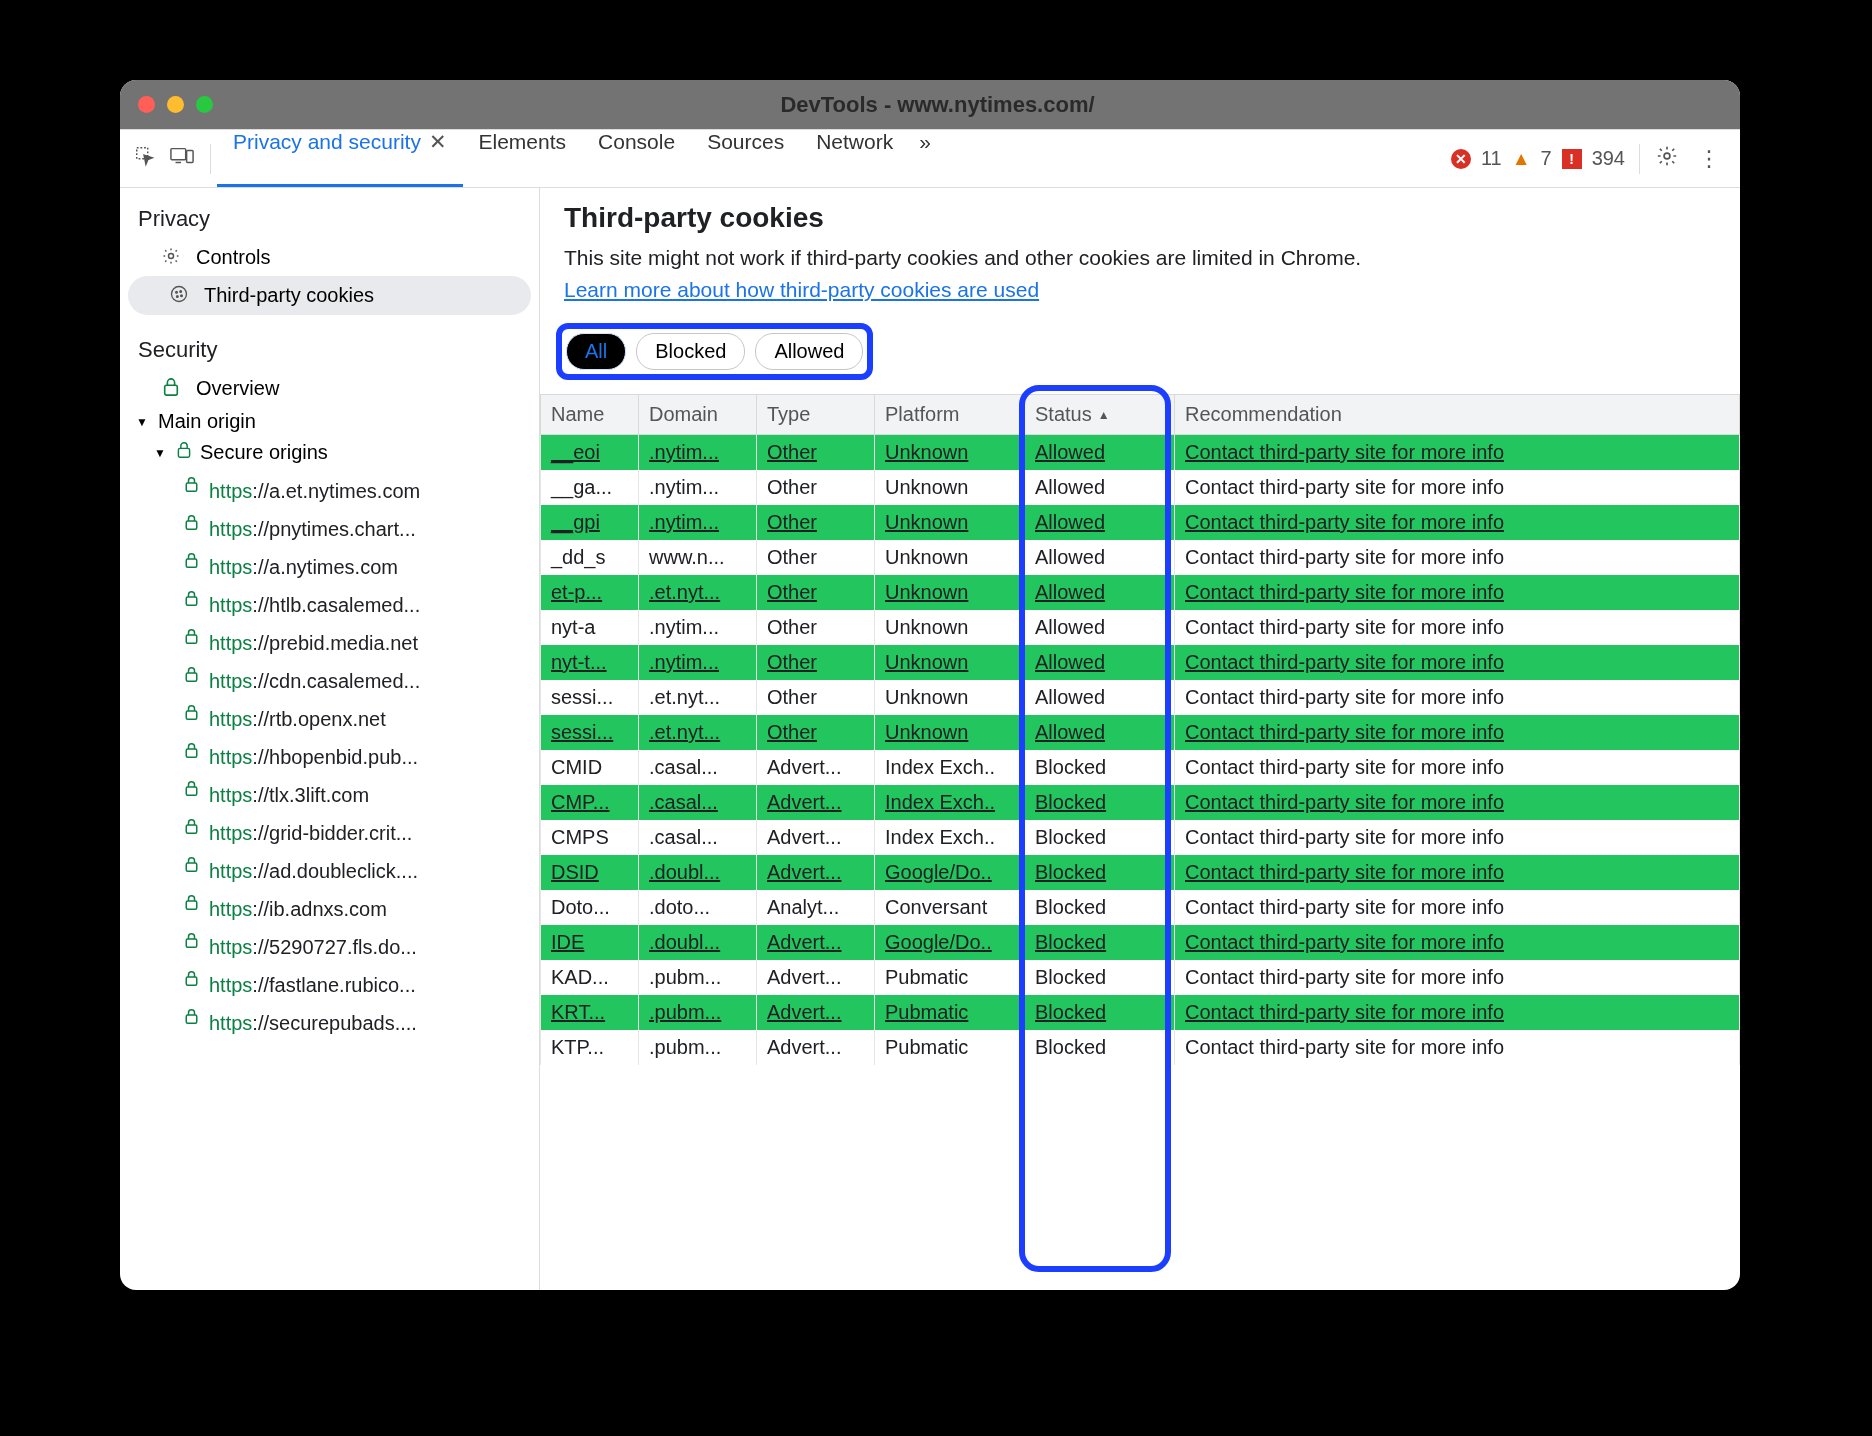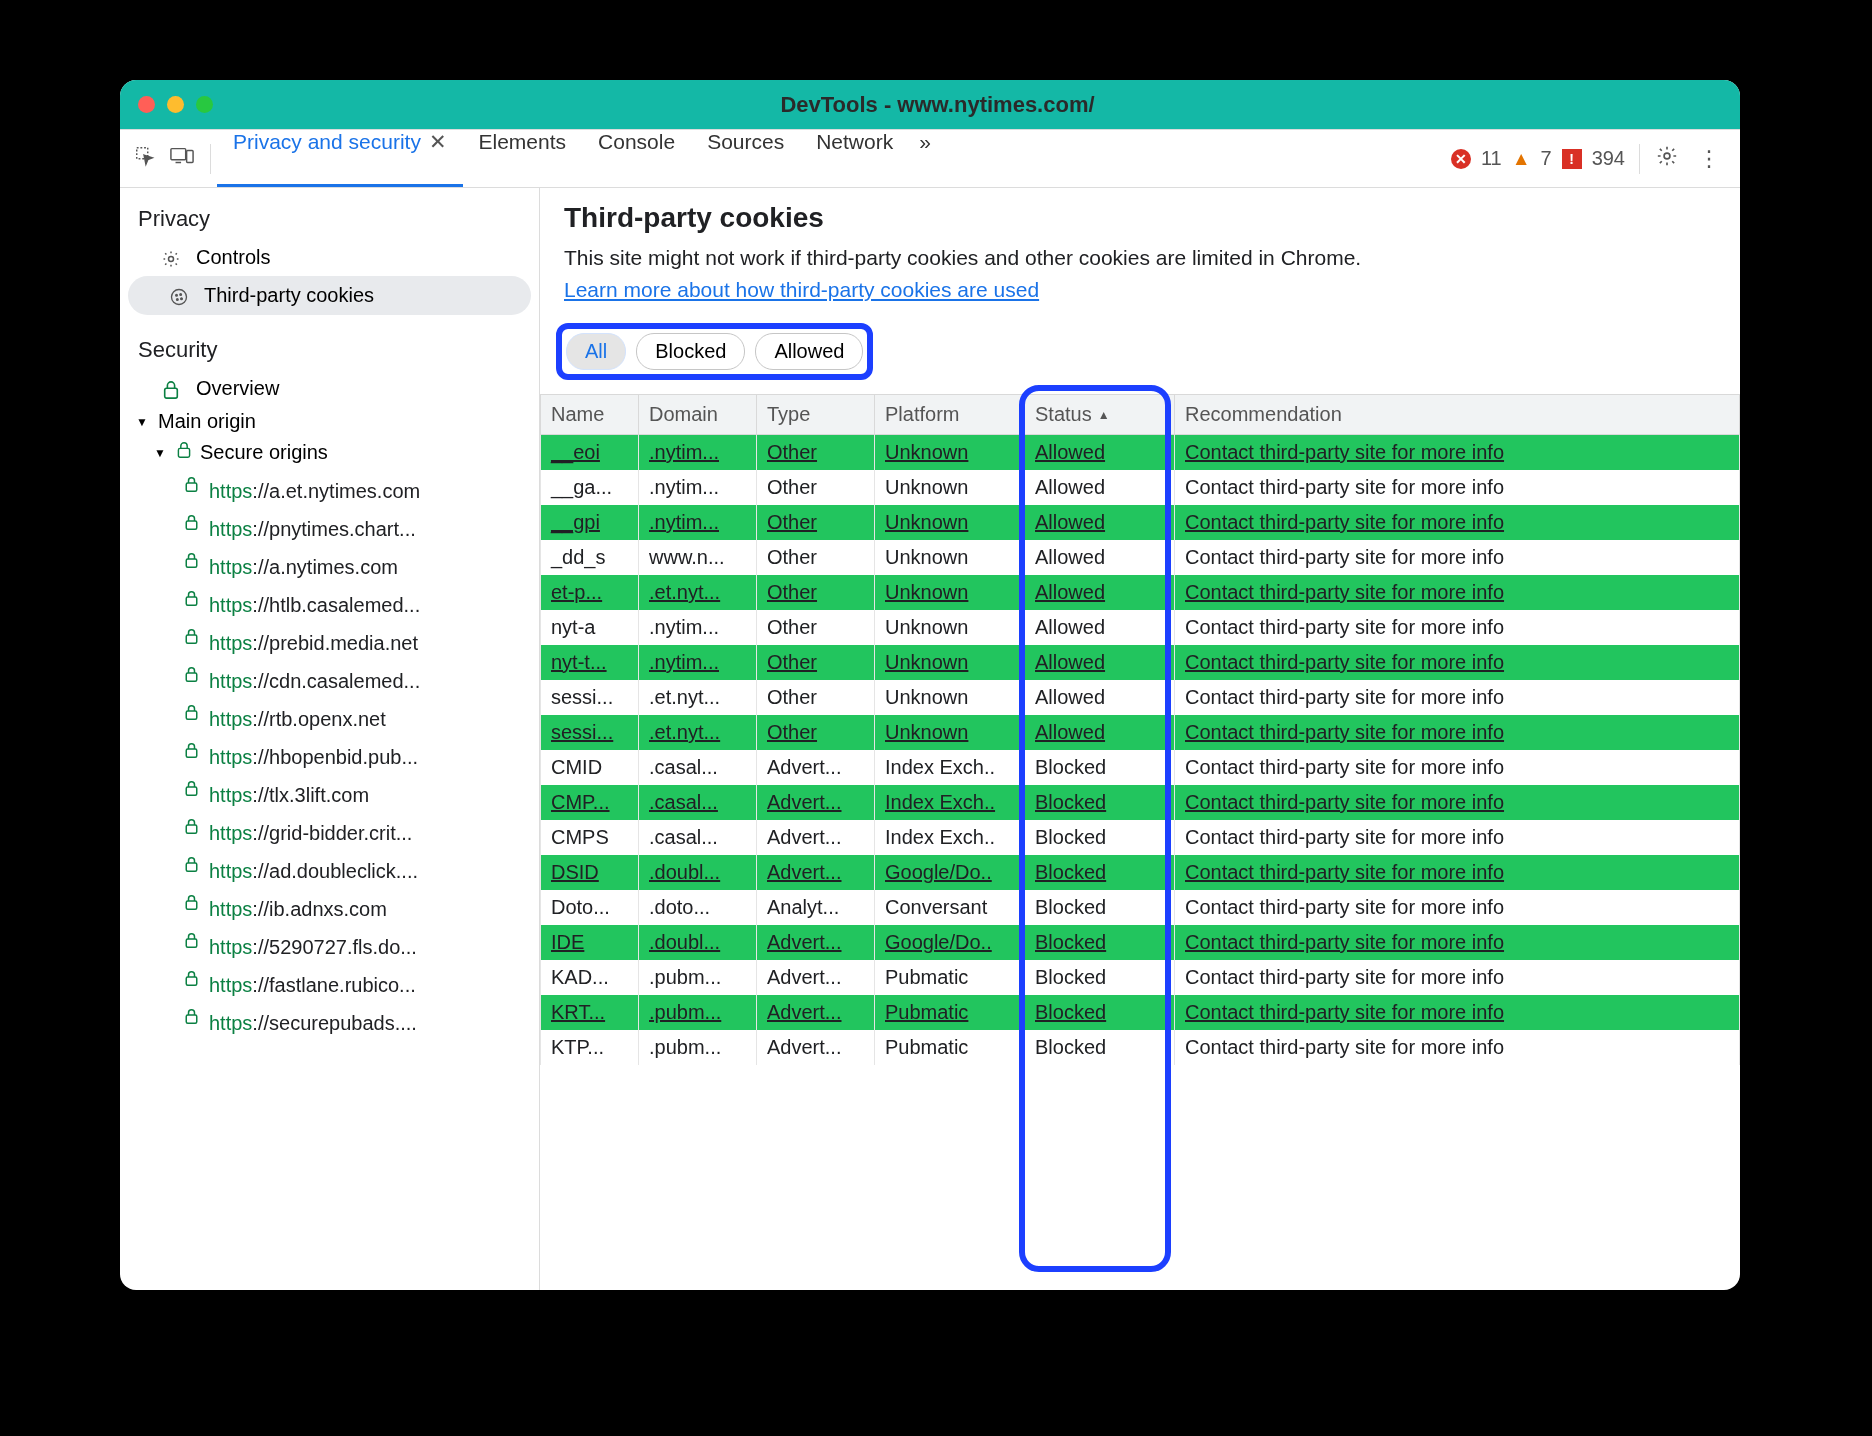--- a/index.html
+++ b/index.html
@@ -11,21 +11,21 @@
       width: 1620px; height: 1210px;
       background: #fff;
       border-radius: 16px;
       overflow: hidden;
       box-shadow: 0 30px 80px rgba(0,0,0,.4);
     }
 
     
     .titlebar {
       height: 50px; display: flex; align-items: center; padding: 0 18px;
-      background: #14b8a6; border-bottom: 1px solid #dcdcdc;
+      background: #737373; border-bottom: 1px solid #dcdcdc;
     }
     .traffic { display: flex; gap: 12px; }
     .traffic span { width: 17px; height: 17px; border-radius: 50%; display:block; }
     .tl-close { background: #ff5f57; }
     .tl-min { background: #febc2e; }
     .tl-max { background: #28c840; }
     .titlebar .title { flex: 1; text-align: center; font-weight: 600; color: #2a2a2a; font-size: 22px; }
 
     
     .toolbar {
@@ -45,38 +45,38 @@
     .status .num { color:#555; font-size:20px; }
     .toolbar .gear, .toolbar .kebab { padding:0 10px; color:#555; cursor:pointer; font-size:22px; }
     .toolbar .sep { width:1px; height:30px; background:#dcdcdc; margin:0 6px; }
 
     
     .body { display:flex; height: calc(100% - 108px); }
     .sidebar { width: 420px; border-right:1px solid #dcdcdc; overflow:hidden; padding-top:10px;}
     .content { flex:1; overflow:hidden; }
 
     .sb-heading { padding: 8px 18px; font-size:22px; color:#202124;}
-    .sb-item { display:flex; align-items:flex-end; padding: 6px 10px 6px 40px; gap:14px; cursor:pointer; }
+    .sb-item { display:flex; align-items:flex-start; padding: 6px 10px 6px 40px; gap:14px; cursor:pointer; }
     .sb-item.active { background:#e8eaed; border-radius:0; padding-top:8px; padding-bottom:8px; margin:1px 8px; border-radius:22px;}
     .sb-item .ic { width:22px; display:flex; justify-content:center; }
     .sb-tree { display:flex; align-items:center; padding: 4px 8px 4px 16px; gap:8px; cursor:pointer;}
     .sb-tree .caret { font-size:12px; width:14px;}
     .sb-origin { display:flex; align-items:center; padding:3px 8px 3px 64px; gap:10px; cursor:pointer; white-space:nowrap; overflow:hidden;}
     .sb-origin .lock-ic { color:#0b8043; font-size:18px;}
     .sb-origin .proto { color:#0b8043; font-weight:500;}
     .sb-origin .rest { color:#202124; }
     .sb-origin .line { overflow:hidden; text-overflow: ellipsis; margin-top: 9px; }
 
     
     .content-head { padding: 14px 24px 8px; }
     .content-head h2 { font-size:28px; font-weight:600; color:#202124; margin-bottom:8px;}
     .content-head p { font-size:21px; color:#202124; line-height:1.5;}
     .content-head a { color:#1a73e8; text-decoration: underline;}
     .chip { border:1px solid #c6c6c6; border-radius:18px; padding:6px 18px; font-size:20px; cursor:pointer;}
-    .chip.active { background:#e5e5e5; color:#1a73e8; border-color:#d3e3fd;text-align:center;}
+    .chip.active { background:#000000; color:#1a73e8; border-color:#d3e3fd;text-align:center;}
 
     
     .hl { border:6px solid #1c3fff; border-radius:20px; }
     .hl-filter { display:inline-flex; padding:4px; gap:10px; margin: 10px 16px 14px; border-radius:12px;}
     .hl-filter .chip { margin:0;}
 
     .table-wrap { height: calc(100% - 224px); overflow:hidden;}
     table { width:100%; border-collapse: collapse; font-size:20px; table-layout: fixed;}
     thead th {
       text-align:left; padding:8px 10px; background:#f1f3f4; color:#555;

